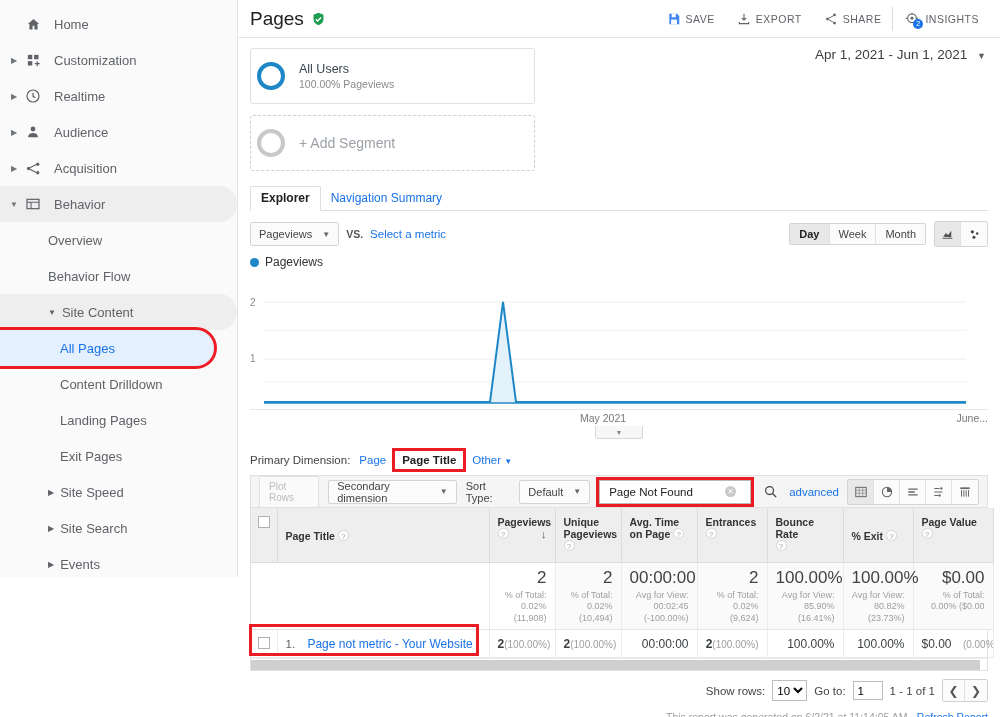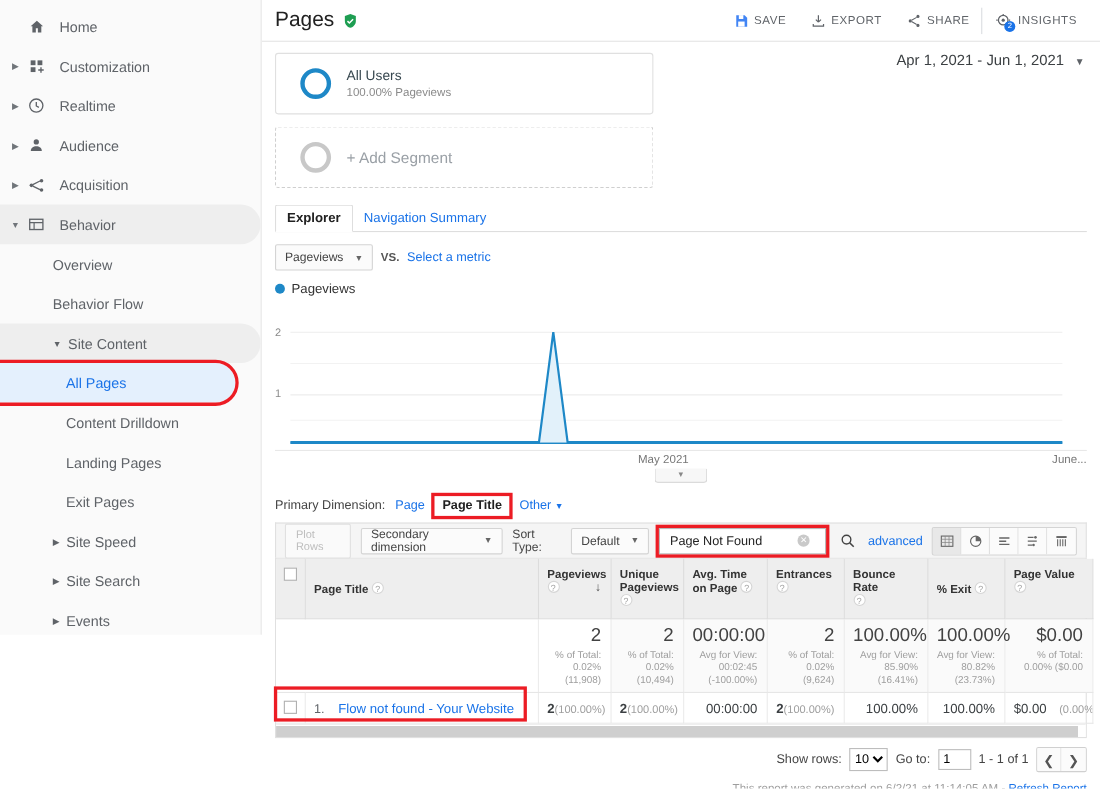--- a/index.html
+++ b/index.html
@@ -73,23 +73,23 @@
   .top-actions { margin-left: auto; display: flex; align-items: center; }
   .taction {
     display: flex; align-items: center; gap: 5px;
     font-size: 10.5px; color: #5f6368; letter-spacing: .5px;
     padding: 0 11px; cursor: pointer; height: 24px;
   }
   .taction.sep { border-left: 1px solid #dadce0; }
 
   .seg-area { padding: 10px 12px 0 12px; }
   .seg-box {
-    width: 344px; height: 56px;
+    width: 285px; height: 56px;
     border: 1px solid #e0e0e0; border-radius: 3px;
-    display: flex; align-items: center; padding-left: 22px;
+    display: flex; align-items: center; padding-left: 6px;
     background: #fff;
   }
   .seg-box.dashed { border: 1px dashed #cfcfcf; margin-top: 11px; }
   .ring {
     width: 28px; height: 28px; border-radius: 50%;
     border: 4px solid #1e88c7; flex: 0 0 28px;
   }
   .ring.grey { border-color: #c8c8c8; }
   .seg-text { margin-left: 14px; }
   .seg-name { font-size: 12.5px; color: #37474f; }
@@ -486,20 +486,42 @@
     </div>
 
     <div class="metricbar">
       <div class="selbtn">
         <span>Pageviews</span>
         <span class="dd">▼</span>
       </div>
       <span class="vs">VS.</span>
       <span class="linklike">Select a metric</span>
 
+      <div class="rightctrl">
+        <div class="segbtns">
+          <div class="on">Day</div>
+          <div>Week</div>
+          <div>Month</div>
+        </div>
+        <div class="iconbtns">
+          <div class="on">
+            <svg width="15" height="13" viewBox="0 0 24 24">
+                <path d="M3 19h18" stroke="#444" stroke-width="1.6"></path>
+                <path d="M4 16l5-7 4 4 6-8v12z" fill="#555"></path>
+              </svg>
+          </div>
+          <div>
+            <svg width="15" height="13" viewBox="0 0 24 24">
+                <circle cx="8" cy="7" r="3" fill="#444"></circle>
+                <circle cx="17" cy="10" r="2.3" fill="#444"></circle>
+                <circle cx="11" cy="17" r="2.8" fill="#444"></circle>
+              </svg>
+          </div>
+        </div>
+      </div>
     </div>
 
     <div class="chartwrap">
       <div class="chart-legend">
         <span class="legend-dot"></span>
         <span>Pageviews</span>
       </div>
 
       <div class="chart-area">
         <span class="ylab" style="top:20px">2</span>
@@ -696,21 +718,21 @@
               </div>
             </td>
           </tr>
 
           <tr class="datarow">
             <td style="padding-left:7px;padding-top:7px">
               <span class="cb"></span>
             </td>
             <td style="padding-top:7px">
               <span class="rownum">1.</span>
-              <span class="pagelink" style="margin-left:9px">Flow not found - Your Website</span>
+              <span class="pagelink" style="margin-left:9px">Page not metric - Your Website</span>
             </td>
             <td class="rt" style="padding-top:7px">
               <b>2</b><span class="pct">(100.00%)</span>
             </td>
             <td class="rt" style="padding-top:7px">
               <b>2</b><span class="pct">(100.00%)</span>
             </td>
             <td class="rt" style="padding-top:7px">
               <span>00:00:00</span>
             </td>

